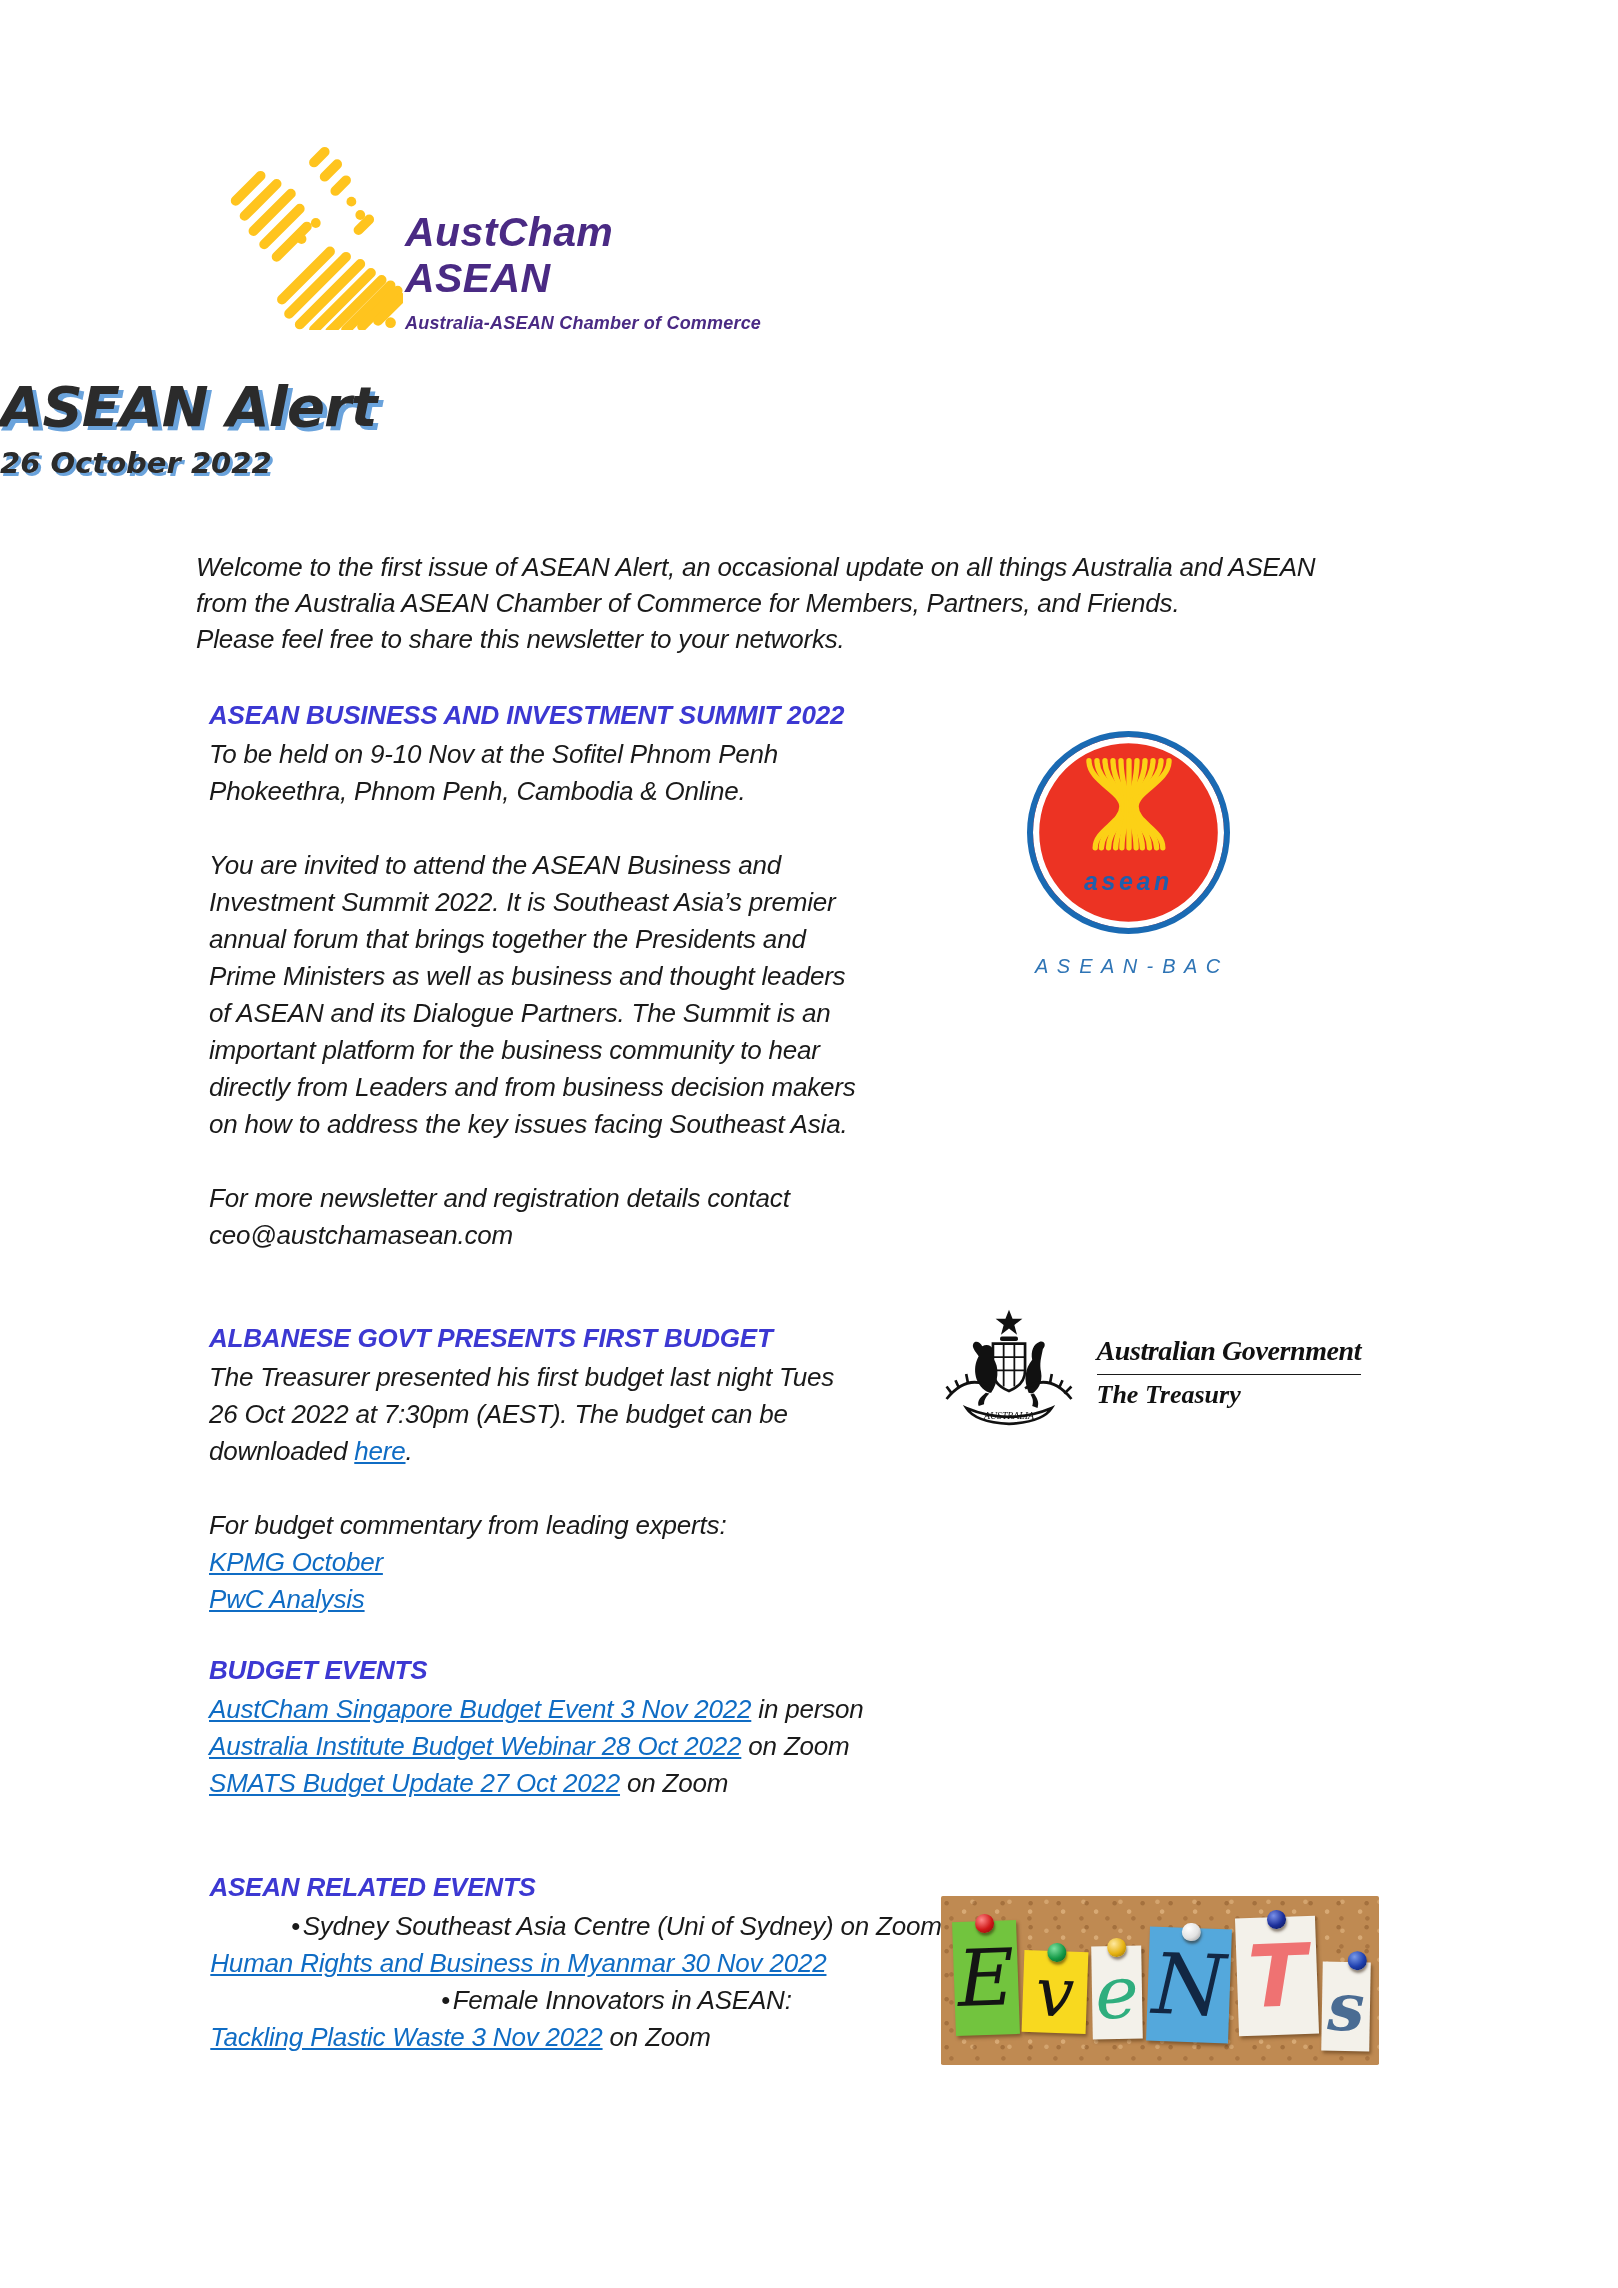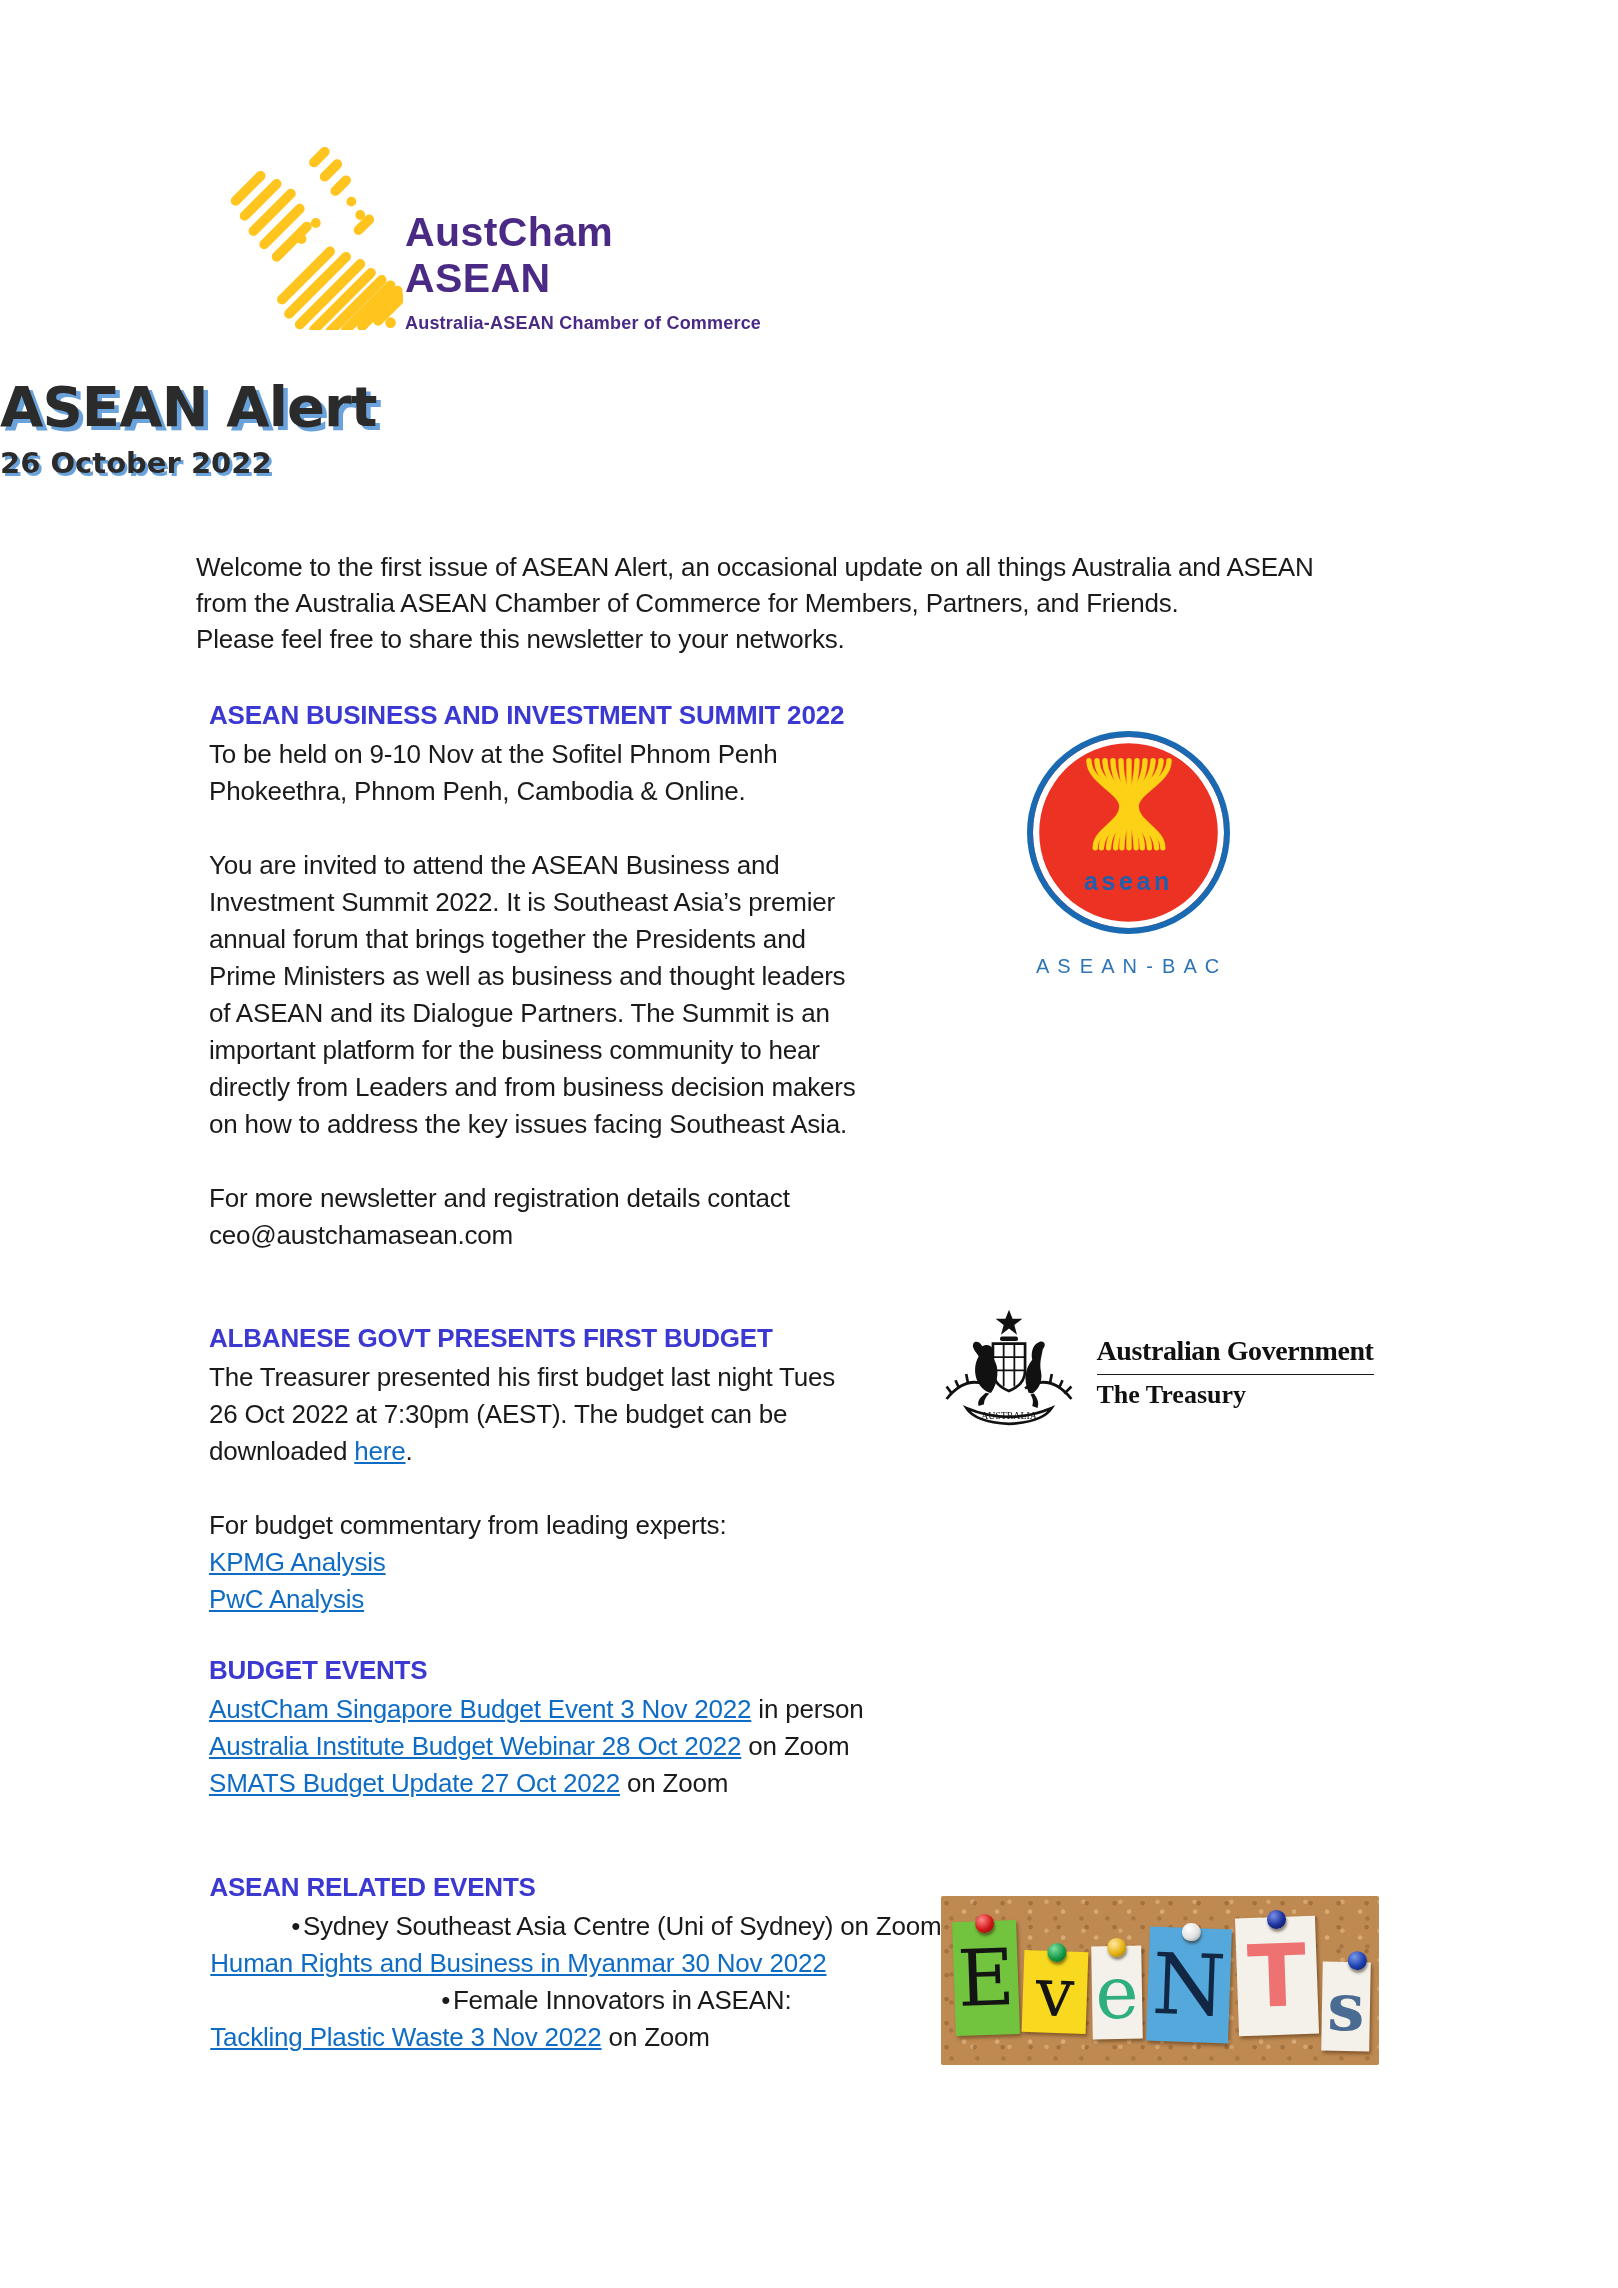--- a/index.html
+++ b/index.html
@@ -1,17 +1,17 @@
 <!DOCTYPE html>
 <html style="font-size:14.3px"><head>
 <meta charset="utf-8">
 <style>
   html,body{margin:0;padding:0;background:#ffffff;}
   .page{position:relative;width:1618px;height:2288px;background:#ffffff;overflow:hidden;
-        font-family:"Liberation Sans",sans-serif;color:#1a1a1a;}
+        font-family:"Liberation Sans",sans-serif;color:#1a1a1a;font-style:italic;}
 
   
   .logo-art{position:absolute;left:225px;top:116px;}
   .logo-text{position:absolute;left:405px;top:209px;color:#4a2a84;}
   .logo-line{font-size:41px;font-weight:bold;line-height:46px;letter-spacing:0.4px;}
   .logo-tagline{font-size:18px;font-weight:bold;margin-top:12px;letter-spacing:0.2px;}
 
   
   .masthead{position:absolute;left:0;top:374px;width:1551px;text-align:left;}
   .mast-title{font-size:56px;font-weight:bold;letter-spacing:-0.9px;color:#2b2b2b;
@@ -152,21 +152,21 @@
     </div>
     <div class="abac-caption">A S E A N - B A C</div>
   </div>
 
   <div class="section" style="left:209px;top:1322px;">
     <div class="h">ALBANESE GOVT PRESENTS FIRST BUDGET</div>
     <div class="para tight"><span>The Treasurer presented his first budget last night Tues
 26 Oct 2022 at 7:30pm (AEST). The budget can be
 downloaded </span><a class="lnk">here</a><span>.</span></div>
     <div class="line gap">For budget commentary from leading experts:</div>
-    <div class="line"><a class="lnk">KPMG Analysis</a></div>
+    <div class="line"><a class="lnk">KPMG October</a></div>
     <div class="line"><a class="lnk">PwC Analysis</a></div>
   </div>
 
   <div class="treasury">
     <svg class="coa" width="150" height="132" viewBox="0 0 168 148">
       <g fill="#111111" stroke="none">
         <path d="M84 2 L88 12 L99 12 L90 19 L93 30 L84 23 L75 30 L78 19 L69 12 L80 12 Z"></path>
         <rect x="74" y="32" width="20" height="5" rx="2"></rect>
       </g>
       <path d="M66 40 h36 v30 q0 16 -18 23 q-18 -7 -18 -23 Z" fill="#ffffff" stroke="#111" stroke-width="3"></path>

